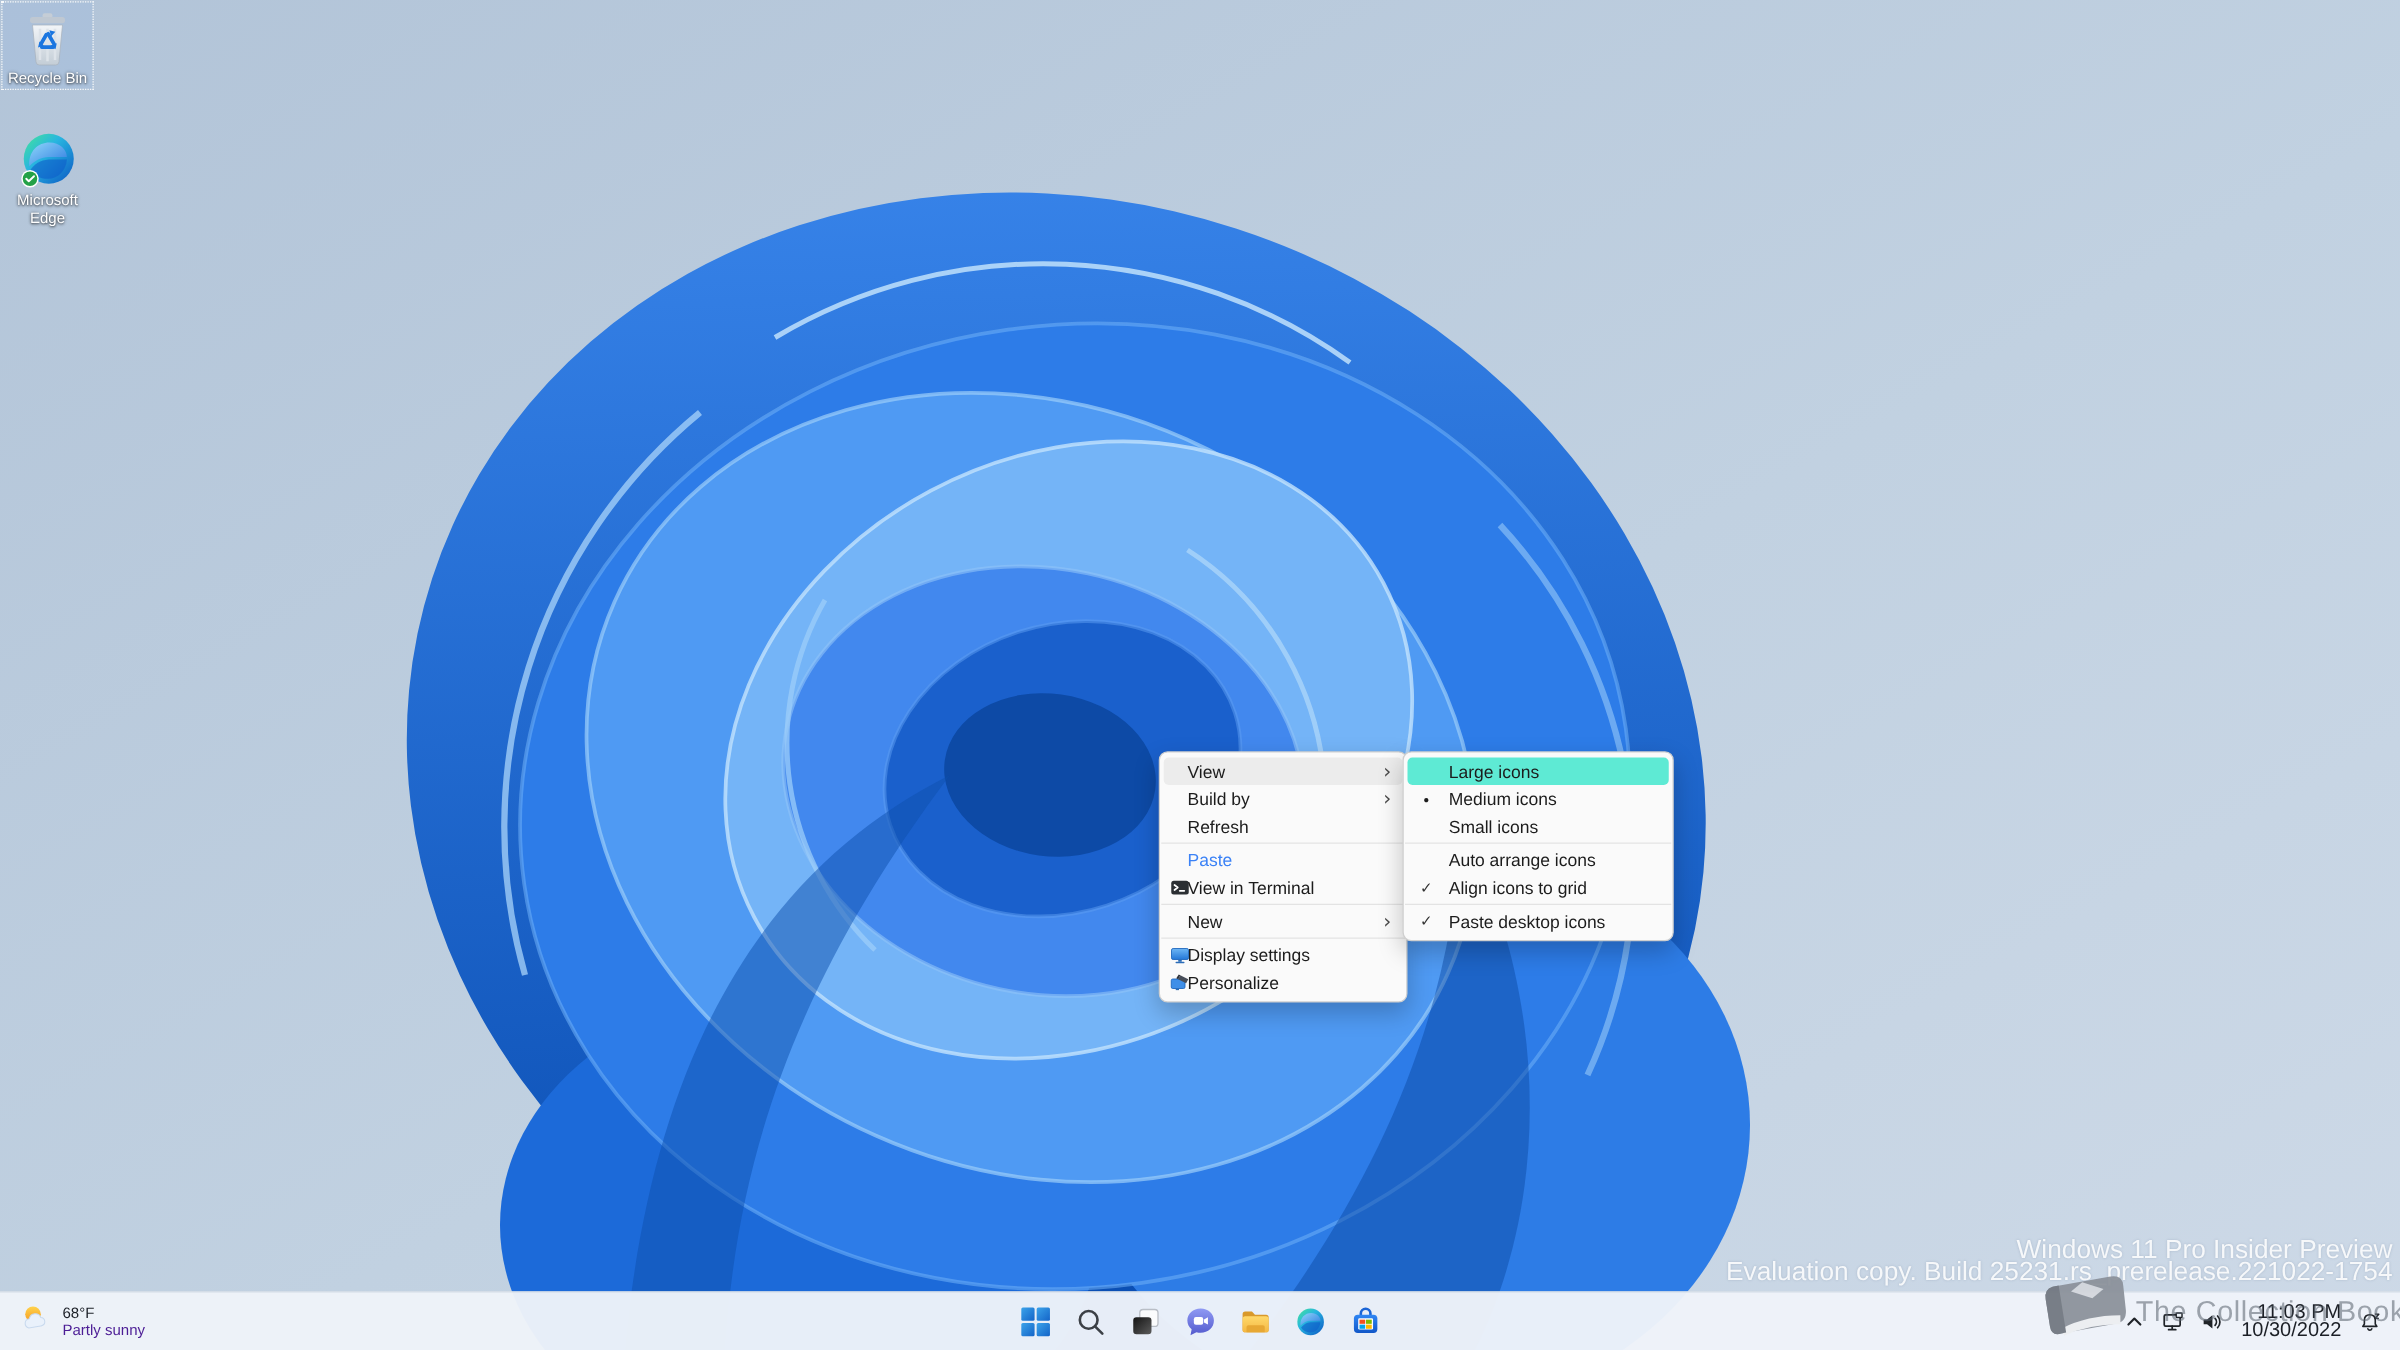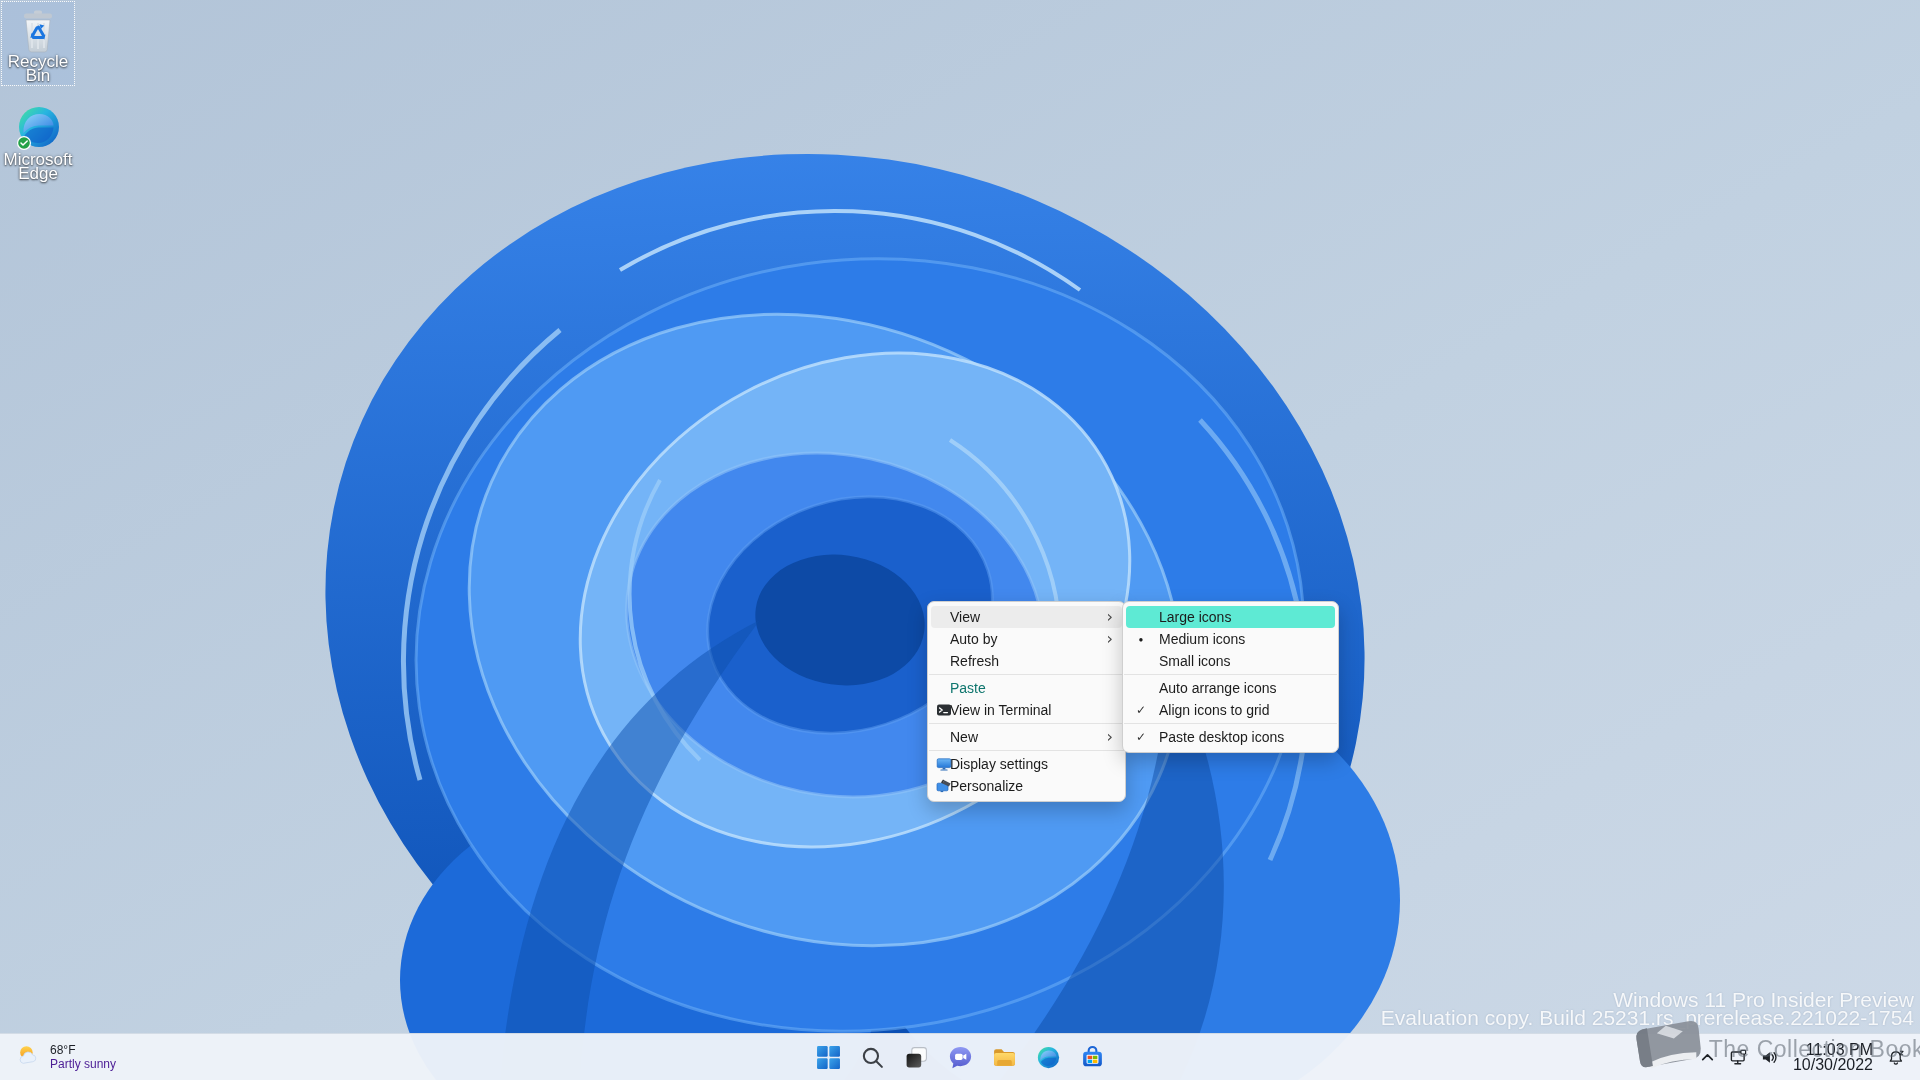--- a/index.html
+++ b/index.html
@@ -7,21 +7,21 @@
     width:1920px;height:1080px;overflow:hidden;position:relative;
     font-family:"Liberation Sans","DejaVu Sans",sans-serif;
     background:#bccadb;
     -webkit-font-smoothing:antialiased;
   }
   
   .wallpaper{position:absolute;inset:0;z-index:0;}
   
   .desktop-icon{
     position:absolute;left:2px;width:72px;padding:4px 0 2px;
-    text-align:center;color:#fff;font-size:17px;z-index:5;cursor:default;
+    text-align:center;color:#fff;font-size:12px;z-index:5;cursor:default;
   }
   .desktop-icon.selected{
     outline:1px dotted rgba(255,255,255,.9);
     background:rgba(140,180,225,.18);
   }
   .di-iconwrap{width:48px;height:48px;margin:0 auto;}
   .di-iconwrap svg{width:100%;height:100%;}
   .di-label{line-height:14px;margin-top:1px;text-shadow:0 1px 2px rgba(0,0,0,.65),0 0 3px rgba(0,0,0,.4);}
   
   .menu{
@@ -30,21 +30,21 @@
   }
   #main-menu{left:927px;top:601px;width:197px;z-index:20;}
   #view-submenu{left:1122px;top:601px;width:215px;z-index:30;}
   .menu-item{
     position:relative;height:22px;display:flex;align-items:center;
     margin:0 3px;border-radius:4px;padding-left:19px;white-space:nowrap;
   }
   #view-submenu .menu-item{padding-left:33px;}
   .menu-item.highlight{background:#ececec;}
   .menu-item.hover{background:#5eead4;}
-  .menu-item.disabled{color:#0f766e;}
+  .menu-item.disabled{color:#3b82f6;}
   .mi-icon{position:absolute;left:5px;top:3px;width:16px;height:16px;}
   .mi-icon svg{width:16px;height:16px;display:block;}
   .mi-mark{position:absolute;left:6px;width:18px;text-align:center;font-size:12px;color:#333;}
   .mi-mark.radio{font-size:8px;color:#1c1c1c;}
   .mi-chevron{position:absolute;right:9px;font-size:16px;line-height:1;color:#4a4a4a;font-family:"DejaVu Sans",sans-serif;}
   .menu-sep{height:1px;background:#e3e3e3;margin:2px 1px;}
   
   .taskbar{
     position:absolute;left:0;right:0;bottom:0;height:46px;z-index:40;
     background:rgba(238,243,249,.97);
@@ -173,21 +173,21 @@
   <div>Windows 11 Pro Insider Preview</div>
   <div>Evaluation copy. Build 25231.rs_prerelease.221022-1754</div>
 </div>
 
 <div class="menu" id="main-menu">
     <div class="menu-item highlight">
       <span class="mi-label">View</span>
       <span class="mi-chevron">›</span>
     </div>
     <div class="menu-item">
-      <span class="mi-label">Auto by</span>
+      <span class="mi-label">Build by</span>
       <span class="mi-chevron">›</span>
     </div>
     <div class="menu-item">
       <span class="mi-label">Refresh</span>
     </div>
     <div class="menu-sep"></div>
     <div class="menu-item disabled">
       <span class="mi-label">Paste</span>
     </div>
     <div class="menu-item">

